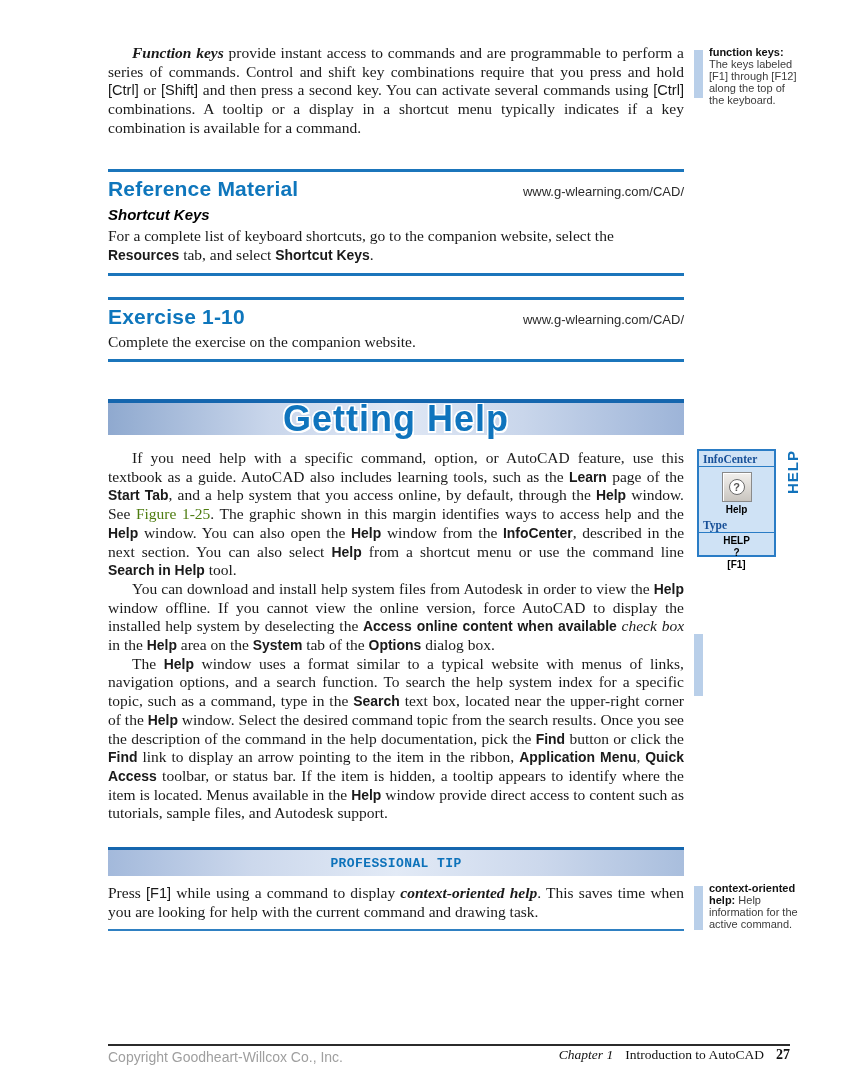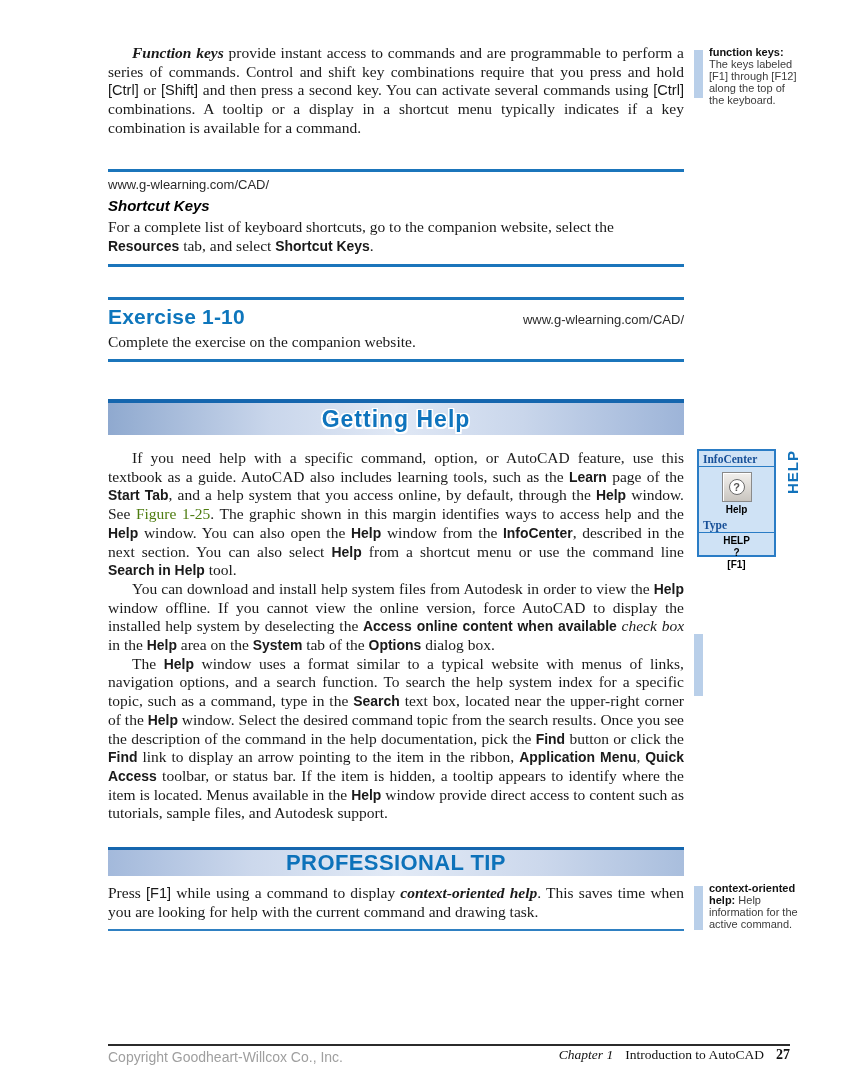--- a/index.html
+++ b/index.html
@@ -26,30 +26,30 @@
   .sub-title { font-family:"Liberation Sans", sans-serif; font-weight:bold; font-style:italic; font-size:15px; color:#000; margin-top:5px; }
   .sec-body { font-size:15.5px; line-height:19px; margin-top:3px; }
 
   
   .banner-lg {
     height:36px; border-top:4px solid #1566ae;
     background:linear-gradient(90deg,#8fa9cf 0%, #c9d6eb 28%, #e0e8f5 50%, #c9d6eb 72%, #9db4d8 100%);
     display:flex; align-items:center; justify-content:center;
   }
   .banner-lg-text {
-    font-family:"Liberation Sans", sans-serif; font-weight:bold; font-size:23px; color:#0f74bd; letter-spacing:1px;
+    font-family:"Liberation Sans", sans-serif; font-weight:bold; font-size:36px; color:#0f74bd; letter-spacing:1px;
     text-shadow:-1.5px -1.5px 0 #fff, 1.5px -1.5px 0 #fff, -1.5px 1.5px 0 #fff, 1.5px 1.5px 0 #fff,
                  -1.5px 0 0 #fff, 1.5px 0 0 #fff, 0 -1.5px 0 #fff, 0 1.5px 0 #fff;
   }
   .banner-sm {
     height:29px; border-top:3px solid #1566ae;
     background:linear-gradient(90deg,#a3b9db 0%, #ccd8ec 25%, #e2eaf6 50%, #ccd8ec 75%, #a9bedd 100%);
     display:flex; align-items:center; justify-content:center;
   }
-  .banner-sm-text { font-family:Liberation Sans, sans-serif; font-weight:bold; font-size:22px; color:#0d72ba; letter-spacing:0.4px; }
+  .banner-sm-text { font-family:Liberation Mono, monospace; font-weight:bold; font-size:13px; color:#0d72ba; letter-spacing:0.4px; }
   .tip-rule { position:absolute; left:108px; width:576px; height:2px; background:#2f80c2; }
 
   
   .mnote { position:absolute; left:694px; width:106px; display:flex; gap:6px;
            font-family:"Liberation Sans", sans-serif; font-size:11px; line-height:12px; color:#3c3c3c; }
   .mbar { width:9px; flex-shrink:0; background:#b9cfe9; margin-top:4px; }
   .mterm { font-weight:bold; color:#111; }
 
   
   .help-box { position:absolute; left:697px; top:449px; width:79px; height:108px;
@@ -83,20 +83,21 @@
     <p class="body indent"><span class="bi">Function keys</span><span> provide instant access to commands and are programmable to perform a series of commands. Control and shift key combinations require that you press and hold </span><span class="key">[Ctrl]</span><span> or </span><span class="key">[Shift]</span><span> and then press a second key. You can activate several commands using </span><span class="key">[Ctrl]</span><span> combinations. A tooltip or a display in a shortcut menu typically indicates if a key combination is available for a command.</span></p>
   </div>
 
   <div class="mnote" style="top:46px">
     <div class="mbar" style="height:48px"></div>
     <div><span class="mterm">function keys:</span><span> The keys labeled [F1] through [F12] along the top of the keyboard.</span></div>
   </div>
 
   <div class="col rsection" style="top:169px">
     <div class="sec-head">
+      <span class="sec-title">Reference Material</span>
       <span class="sec-url">www.g-wlearning.com/CAD/</span>
     </div>
     <div class="sub-title">Shortcut Keys</div>
     <p class="sec-body"><span>For a complete list of keyboard shortcuts, go to the companion website, select the </span><span class="term">Resources</span><span> tab, and select </span><span class="term">Shortcut Keys</span><span>.</span></p>
   </div>
 
   <div class="col rsection" style="top:297px">
     <div class="sec-head">
       <span class="sec-title">Exercise 1-10</span>
       <span class="sec-url">www.g-wlearning.com/CAD/</span>

